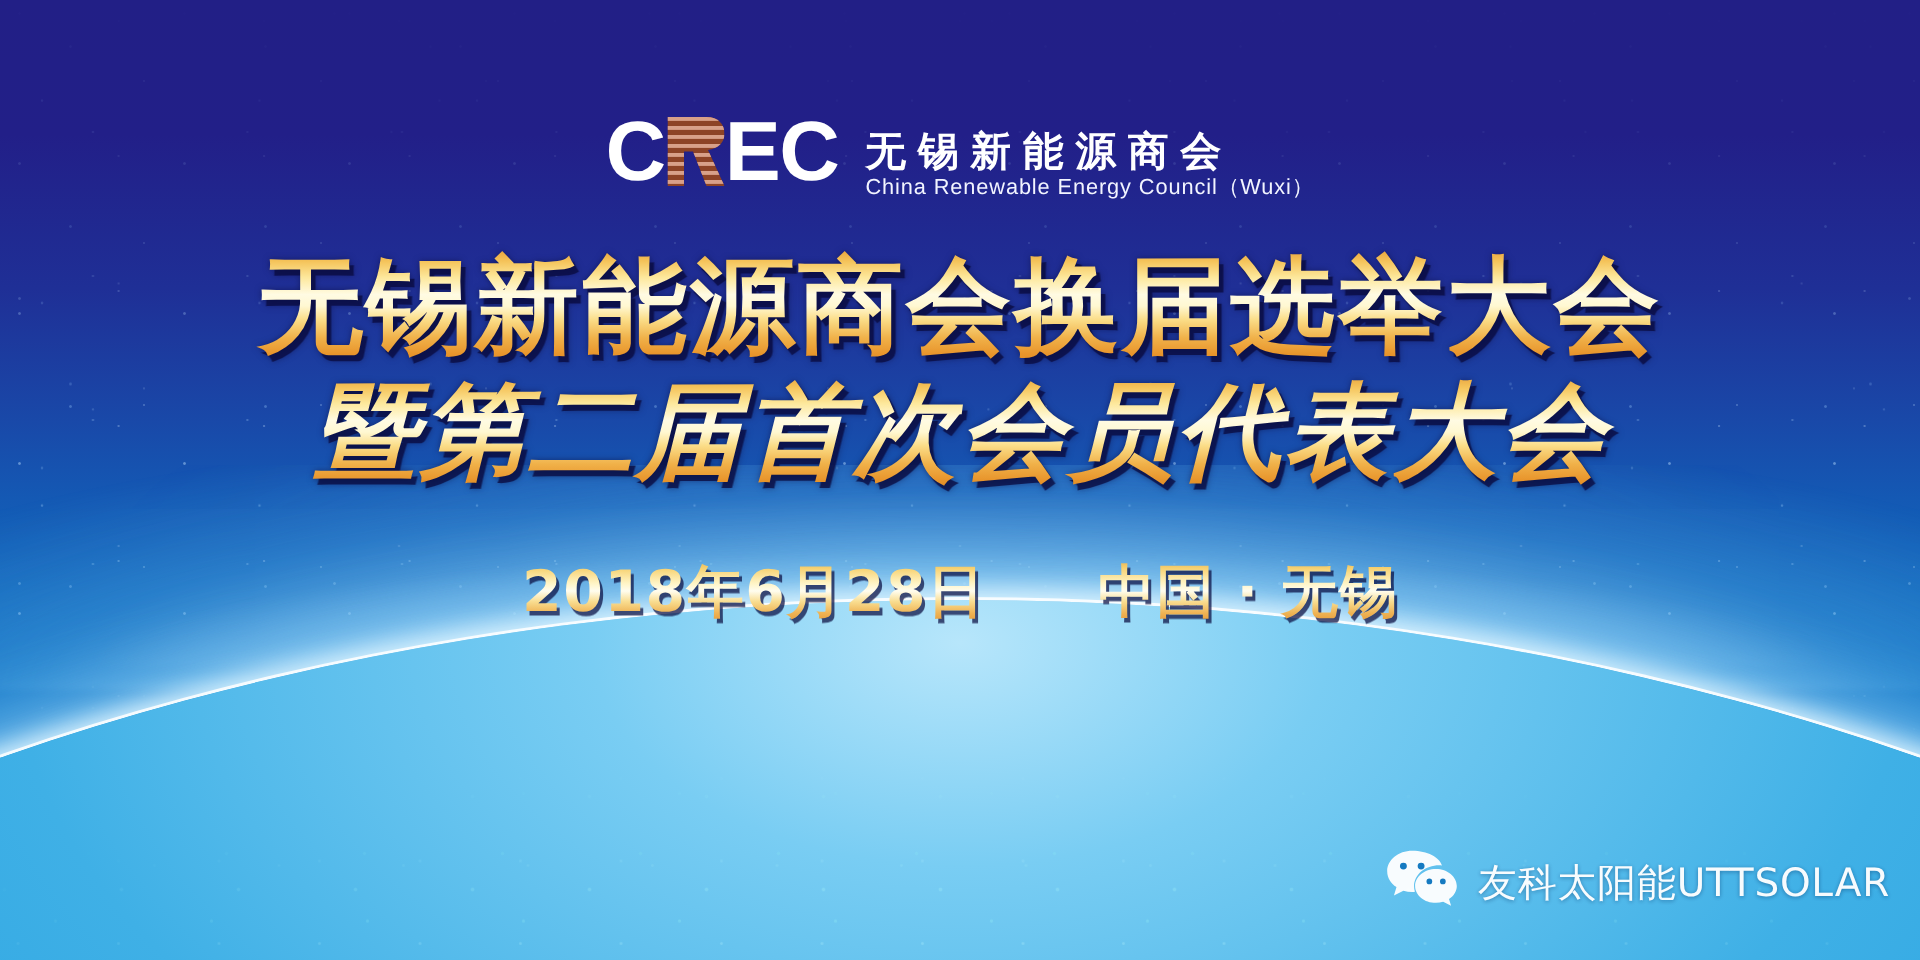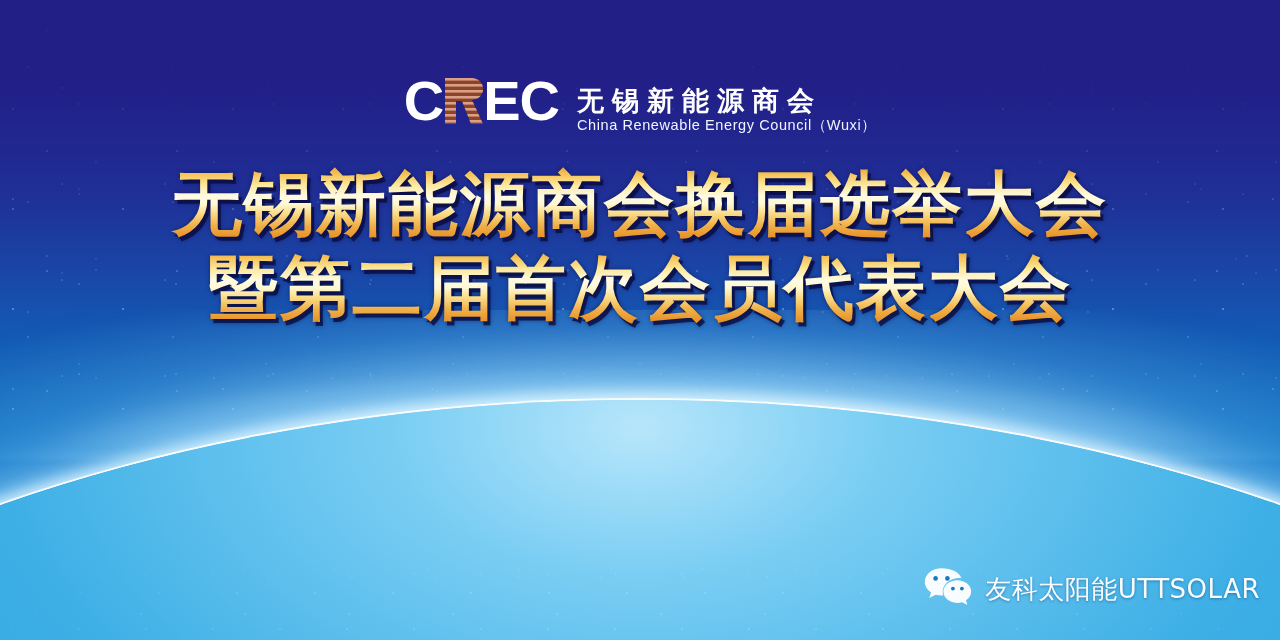--- a/index.html
+++ b/index.html
@@ -162,21 +162,21 @@
       #fffbe3 40%,
       #fff8d2 50%,
       #fbdd88 62%,
       #f0b149 78%,
       #e8952c 92%,
       #e08c25 100%);
     -webkit-background-clip:text;background-clip:text;
     -webkit-text-fill-color:transparent;color:transparent;
     filter:drop-shadow(3px 4px 0 rgba(10,12,64,.78)) drop-shadow(0 0 2px rgba(10,12,64,.55));
   }
-  .gold-line + .gold-line{margin-top:8px;}
+  .gold-line + .gold-line{margin-top:8px;font-style:italic;}
 
   
   .date-row{
     position:absolute;top:372px;left:0;width:100%;
     text-align:center;z-index:6;
     white-space:nowrap;
   }
   .date-txt{
     display:inline-block;
     font-family:"DejaVu Sans","Liberation Sans",sans-serif;
@@ -266,20 +266,25 @@
       <div class="cn-name">无锡新能源商会</div>
       <div class="en-name">China Renewable Energy Council（Wuxi）</div>
     </div>
   </div>
 
   <div class="title-block">
     <div class="gold-line">无锡新能源商会换届选举大会</div>
     <div class="gold-line">暨第二届首次会员代表大会</div>
   </div>
 
+  <div class="date-row">
+    <span class="date-txt">2018年6月28日</span>
+    <span class="date-gap"></span>
+    <span class="date-txt">中国 · 无锡</span>
+  </div>
 
   <div class="watermark">
     <span>
       <svg width="50" height="42" viewBox="0 0 50 42" aria-hidden="true">
         <path d="M18.5 2.2C9.2 2.2 1.8 8.3 1.8 15.8c0 4.3 2.4 8.1 6.2 10.6L6.3 32l6.3-3.2c1.9.5 3.9.8 5.9.8.6 0 1.2 0 1.8-.1-.4-1.2-.6-2.4-.6-3.7 0-7.7 7.5-13.9 16.8-13.9.6 0 1.2 0 1.8.1C36.7 6.6 28.5 2.2 18.5 2.2z" fill="#ffffff"></path>
         <circle cx="12.6" cy="12.4" r="2.3" fill="#1278c0"></circle>
         <circle cx="24.4" cy="12.4" r="2.3" fill="#1278c0"></circle>
         <path d="M48.2 25.6c0-6.2-6.2-11.3-13.9-11.3s-13.9 5.1-13.9 11.3S26.6 36.9 34.3 36.9c1.7 0 3.3-.2 4.8-.7l5.3 2.7-1.4-4.6c3.2-2.1 5.2-5.2 5.2-8.7z" fill="#ffffff"></path>
         <circle cx="29.9" cy="22.6" r="1.9" fill="#1278c0"></circle>
         <circle cx="38.9" cy="22.6" r="1.9" fill="#1278c0"></circle>

